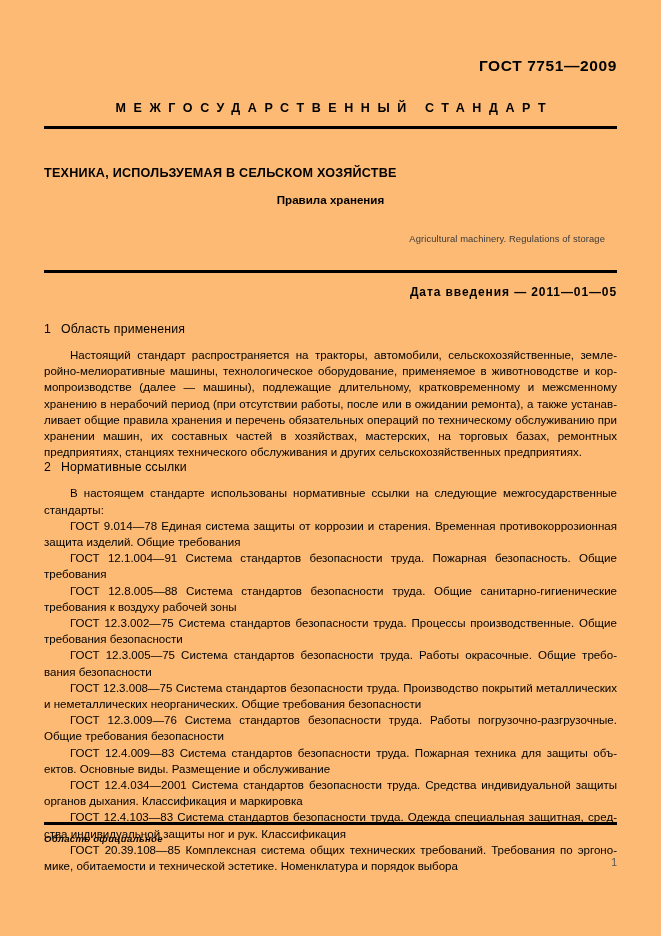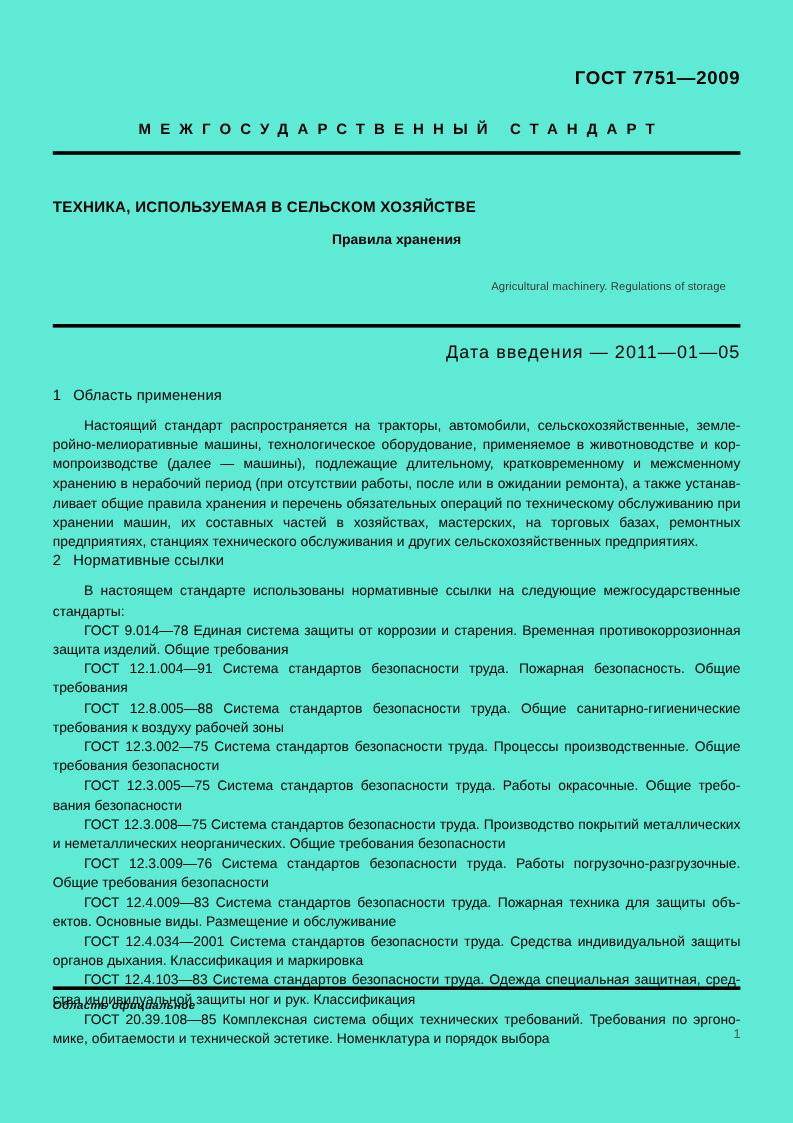--- a/index.html
+++ b/index.html
@@ -8,21 +8,21 @@
     background: #ffffff;
   }
   body {
     font-family: "Liberation Sans", sans-serif;
     color: #000000;
   }
   .page {
     position: relative;
     width: 661px;
     height: 936px;
-    background: #5eead4;
+    background: #fdba74;
     overflow: hidden;
     box-sizing: border-box;
   }
 
   
   .doc-number {
     position: absolute;
     top: 57px;
     right: 44px;
     font-size: 15.5px;
@@ -83,22 +83,22 @@
     font-size: 9.4px;
     color: #3a3a3a;
     letter-spacing: 0.1px;
     margin-top: 12px;
   }
 
   .intro-date {
     position: absolute;
     top: 285px;
     right: 44px;
-    font-size: 15px;
-    font-weight: normal;
+    font-size: 12px;
+    font-weight: bold;
     letter-spacing: 0.9px;
     white-space: nowrap;
   }
 
   
   .content {
     position: absolute;
     left: 44px;
     top: 322px;
     width: 573px;

